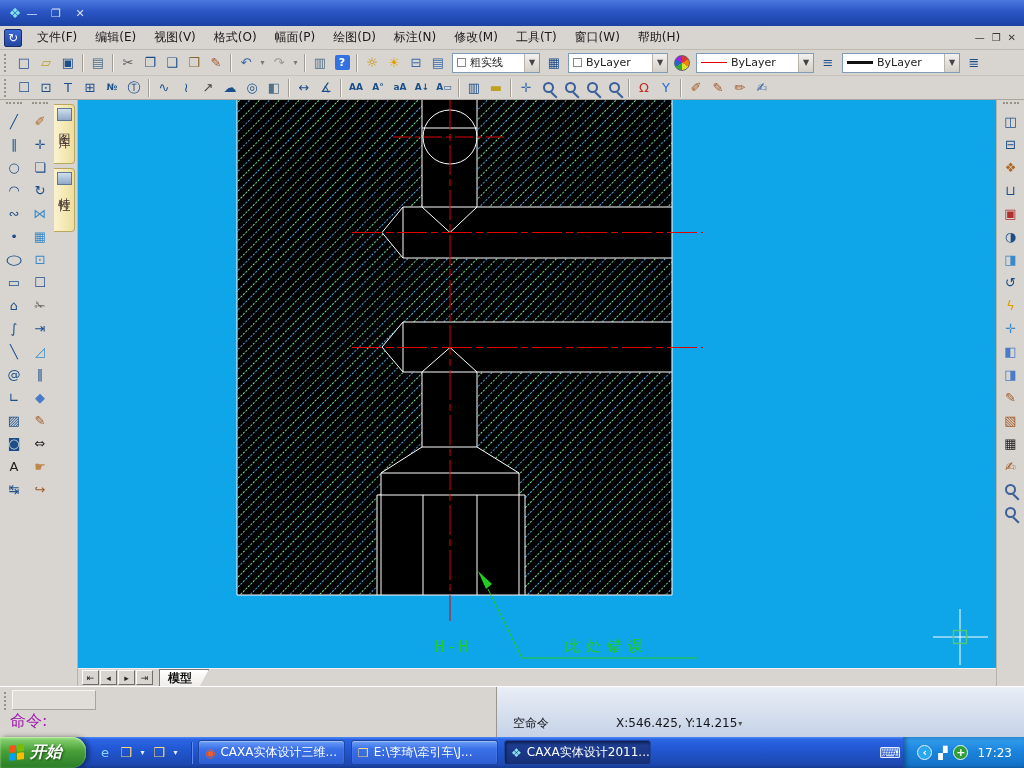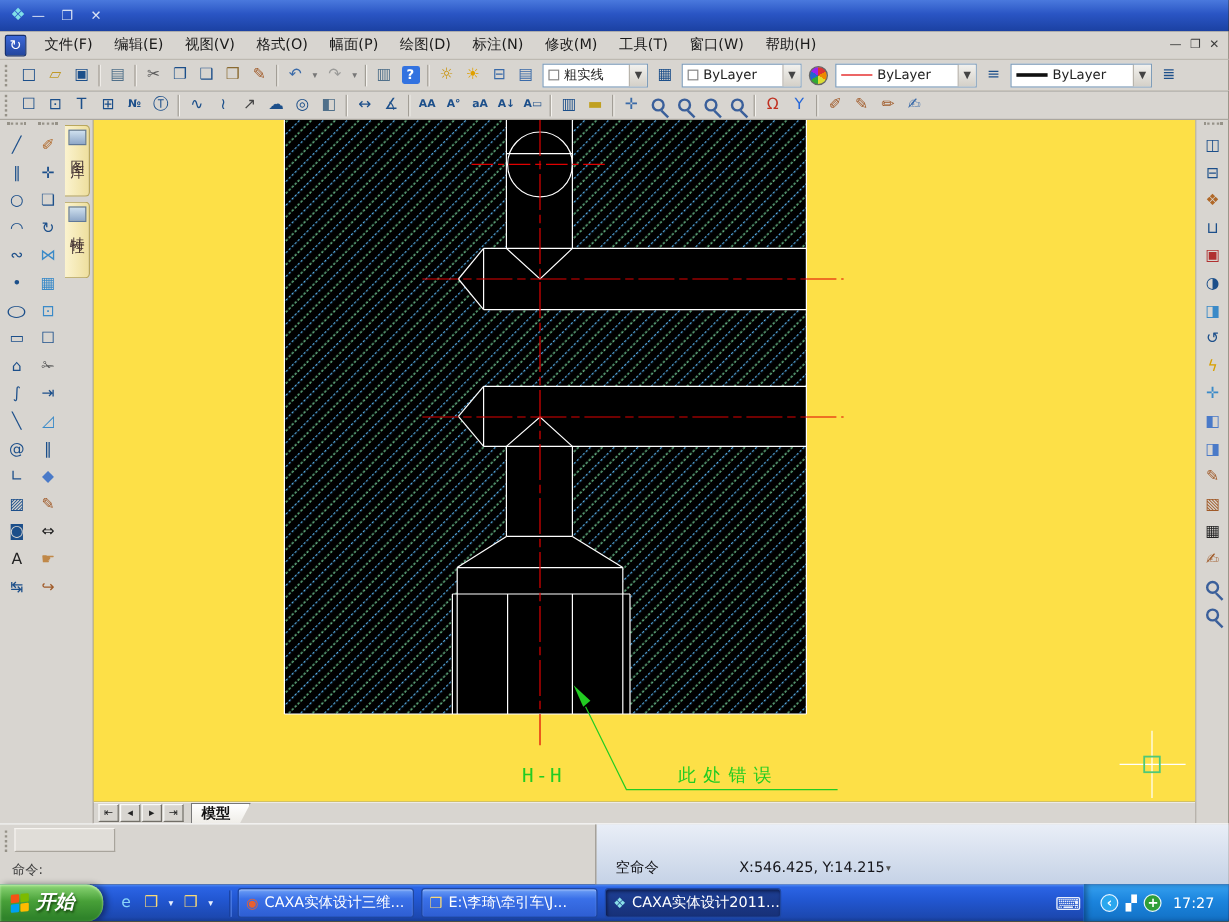--- a/index.html
+++ b/index.html
@@ -56,32 +56,32 @@
   .tool .glyph{font-size:13px;line-height:1}
   .tool.mag .glyph{width:11px;height:11px;border:2px solid #3a5f9a;border-radius:50%;position:relative}
   .tool.mag .glyph::after{content:'';position:absolute;right:-6px;bottom:-5px;width:8px;height:2px;background:#3a5f9a;transform:rotate(45deg)}
   .tool.wide .glyph{transform:scaleX(1.5)}
   .flytab{position:absolute;left:54px;width:21px;background:linear-gradient(90deg,#fbf3cf,#eedf9e);border:1px solid #b9a75e;border-left:none;border-radius:0 4px 4px 0;display:flex;flex-direction:column;align-items:center;padding:3px 0;gap:3px;cursor:default}
   .flytab .ticn{width:15px;height:13px;background:linear-gradient(#cfe0ee,#8fa8c8);border:1px solid #5f7898}
   .flytab .vtxt{writing-mode:vertical-rl;font-size:12px;color:#433;letter-spacing:2px}
 
   
   .center{display:flex;flex-direction:column;width:918px}
-  .canvas{position:relative;width:918px;height:712px;background:#fde047;overflow:hidden}
+  .canvas{position:relative;width:918px;height:712px;background:#0ea5e9;overflow:hidden}
   .canvas svg{position:absolute;inset:0}
   .tabrow{height:18px;background:#d8d5d0;border-top:1px solid #f2f0ec;display:flex;align-items:center;padding-left:4px}
   .vcr{width:17px;height:15px;margin-right:1px;background:#d8d5d0;border:1px solid;border-color:#fbfaf8 #716e67 #716e67 #fbfaf8;font-size:9px;color:#222;display:flex;align-items:center;justify-content:center}
   .sheettab{height:17px;margin-left:5px;background:linear-gradient(#ffffff,#efede8);border:1px solid #777;border-bottom:none;padding:0 16px 0 8px;font-weight:bold;font-size:12px;display:flex;align-items:center;clip-path:polygon(0 0,100% 0,calc(100% - 9px) 100%,0 100%)}
 
   
   .cmdrow{height:51px;display:flex;background:#d8d5d0;border-top:1px solid #fff;flex:0 0 auto}
   .cmdpanel{width:497px;position:relative;border-right:1px solid #9a968e}
   .cmd-handle{position:absolute;left:4px;top:5px;height:18px;border-left:2px dotted #969288}
   .cmd-stub{position:absolute;left:12px;top:3px;width:84px;height:20px;background:#e0ddd8;border:1px solid;border-color:#f6f4f0 #a8a49c #a8a49c #f6f4f0}
-  .cmd-prompt{position:absolute;left:10px;bottom:5px;color:#404040;font-size:11px}
+  .cmd-prompt{position:absolute;left:10px;bottom:5px;color:#a21caf;font-size:16px}
   .statuspanel{flex:1;display:flex;flex-direction:column;background:linear-gradient(#e9eef7,#c5d2e6)}
   .statusrow{margin-top:auto;height:26px;display:flex;align-items:center;padding:0 12px 2px 16px;color:#15151a}
   .st-mode{width:95px}
   .st-coords{margin-left:8px}
   .st-toggles{margin-left:auto;display:flex;align-items:center;gap:4px}
   .stog{padding:2px 9px;border:1px solid transparent;border-radius:3px}
   .stog.active{background:linear-gradient(#ffce7e,#ef9722 55%,#e28413);border-color:#a45f00;color:#40220a;font-weight:bold;box-shadow:inset 0 1px 1px #ffe8c0}
   .nav-dd{font-size:8px;color:#555;margin-left:1px}
 
   
@@ -695,17 +695,17 @@
           <span class="ticon" style="color: rgb(138, 224, 232);">❖</span>
           <span>CAXA实体设计2011...</span>
         </span>
 
     </div>
     <span class="langbtn">⌨</span>
     <div class="tray">
       <span class="circ">‹</span>
       <span class="trayico">▞</span>
       <span class="circ green">+</span>
-      <span class="time">17:27</span>
+      <span class="time">17:23</span>
     </div>
   </div>
 
 </div>
 
 </body></html>

